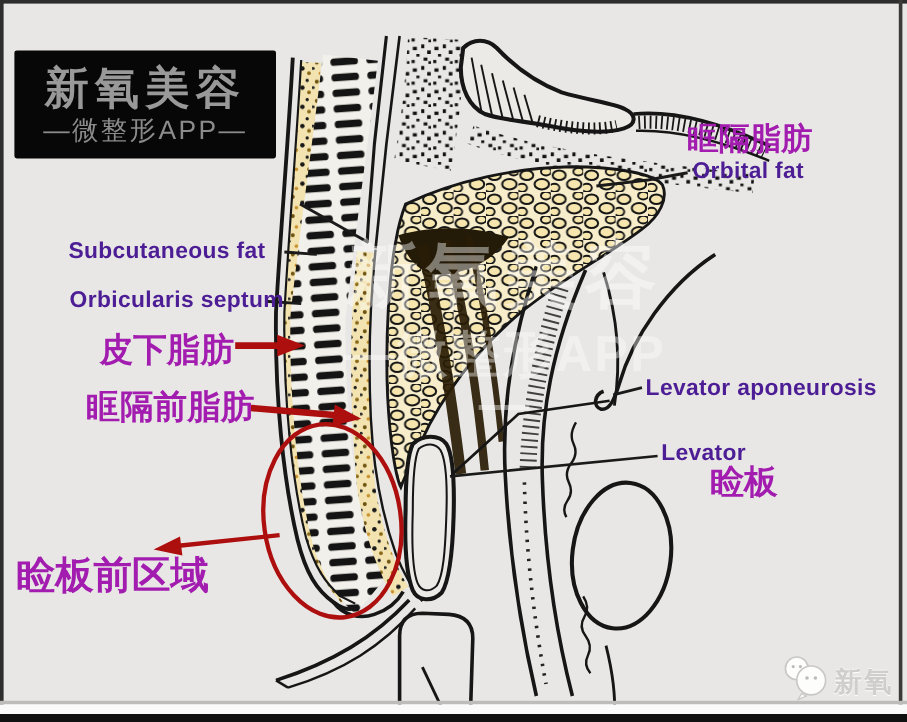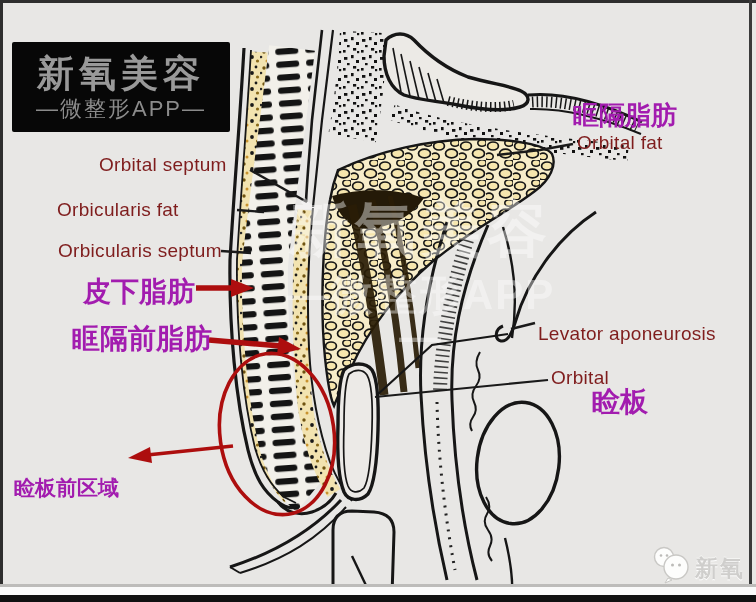--- a/index.html
+++ b/index.html
@@ -13,21 +13,21 @@
   .frame-left{position:absolute;left:0;top:0;width:3px;height:602px;background:#2e2e2e;}
   .frame-right{position:absolute;left:749px;top:0;width:3px;height:602px;background:#3a3a3a;}
   .bottom-sep{position:absolute;left:0;top:584px;width:756px;height:3px;background:#bdbcba;}
   .bottom-white{position:absolute;left:0;top:587px;width:756px;height:8px;background:#fafafa;}
   .bottom-bar{position:absolute;left:0;top:595px;width:756px;height:7px;background:#101010;}
 
   svg.art{position:absolute;left:0;top:0;}
 
   
   .lbl{position:absolute;white-space:nowrap;line-height:1;}
-  .en{color:#7f1d1d;font-weight:400;font-size:19px;letter-spacing:.3px;}
+  .en{color:#4c1d95;font-weight:700;font-size:19px;letter-spacing:.3px;}
   .zh{color:#a21caf;font-weight:700;}
 
   
   .logo-box{
     position:absolute;left:12px;top:42px;width:218px;height:90px;
     background:#070707;border-radius:2px;
     display:flex;flex-direction:column;align-items:center;justify-content:center;
   }
   .logo-title{color:#999999;font-size:37px;font-weight:700;letter-spacing:5px;line-height:1;}
   .logo-sub{color:#8b8b8b;font-size:22px;font-weight:500;letter-spacing:2px;margin-top:6px;line-height:1;}
@@ -188,32 +188,31 @@
         <line x1="209" y1="340" x2="281" y2="346" stroke="#ad0e0e" stroke-width="5.5"></line>
         <polygon points="279,337 301,349 277,355" fill="#ad0e0e"></polygon>
       </g>
       <g>
         <line x1="233" y1="446" x2="147" y2="455" stroke="#ad0e0e" stroke-width="3.6"></line>
         <polygon points="150,447 128,458 152,463" fill="#ad0e0e"></polygon>
       </g>
     </g>
   </svg>
 
-  <div class="lbl en" style="left:99px;top:155px;">Orbital septum</div>
-  <div class="lbl en" style="left:57px;top:200px;">Orbicularis fat</div>
+  <div class="lbl en" style="left:57px;top:200px;">Subcutaneous fat</div>
   <div class="lbl en" style="left:58px;top:241px;">Orbicularis septum</div>
   <div class="lbl en" style="left:577px;top:133px;">Orbital fat</div>
-  <div class="lbl en" style="left:538px;top:324px;">Levator aponeurosis</div>
-  <div class="lbl en" style="left:551px;top:368px;">Orbital</div>
+  <div class="lbl en" style="left:538px;top:314px;">Levator aponeurosis</div>
+  <div class="lbl en" style="left:551px;top:368px;">Levator</div>
 
   <div class="lbl zh" style="left:573px;top:102px;font-size:26px;">眶隔脂肪</div>
   <div class="lbl zh" style="left:72px;top:325px;font-size:28px;">眶隔前脂肪</div>
   <div class="lbl zh" style="left:83px;top:278px;font-size:28px;">皮下脂肪</div>
   <div class="lbl zh" style="left:592px;top:388px;font-size:28px;">睑板</div>
-  <div class="lbl zh" style="left:14px;top:477px;font-size:21px;">睑板前区域</div>
+  <div class="lbl zh" style="left:14px;top:463px;font-size:32px;">睑板前区域</div>
 
   <div class="logo-box">
     <div class="logo-title">新氧美容</div>
     <div class="logo-sub">—微整形APP—</div>
   </div>
 
   <div class="ghost">
     <div class="ghost-title">新氧美容</div>
     <div class="ghost-sub">—微整形APP—</div>
   </div>

